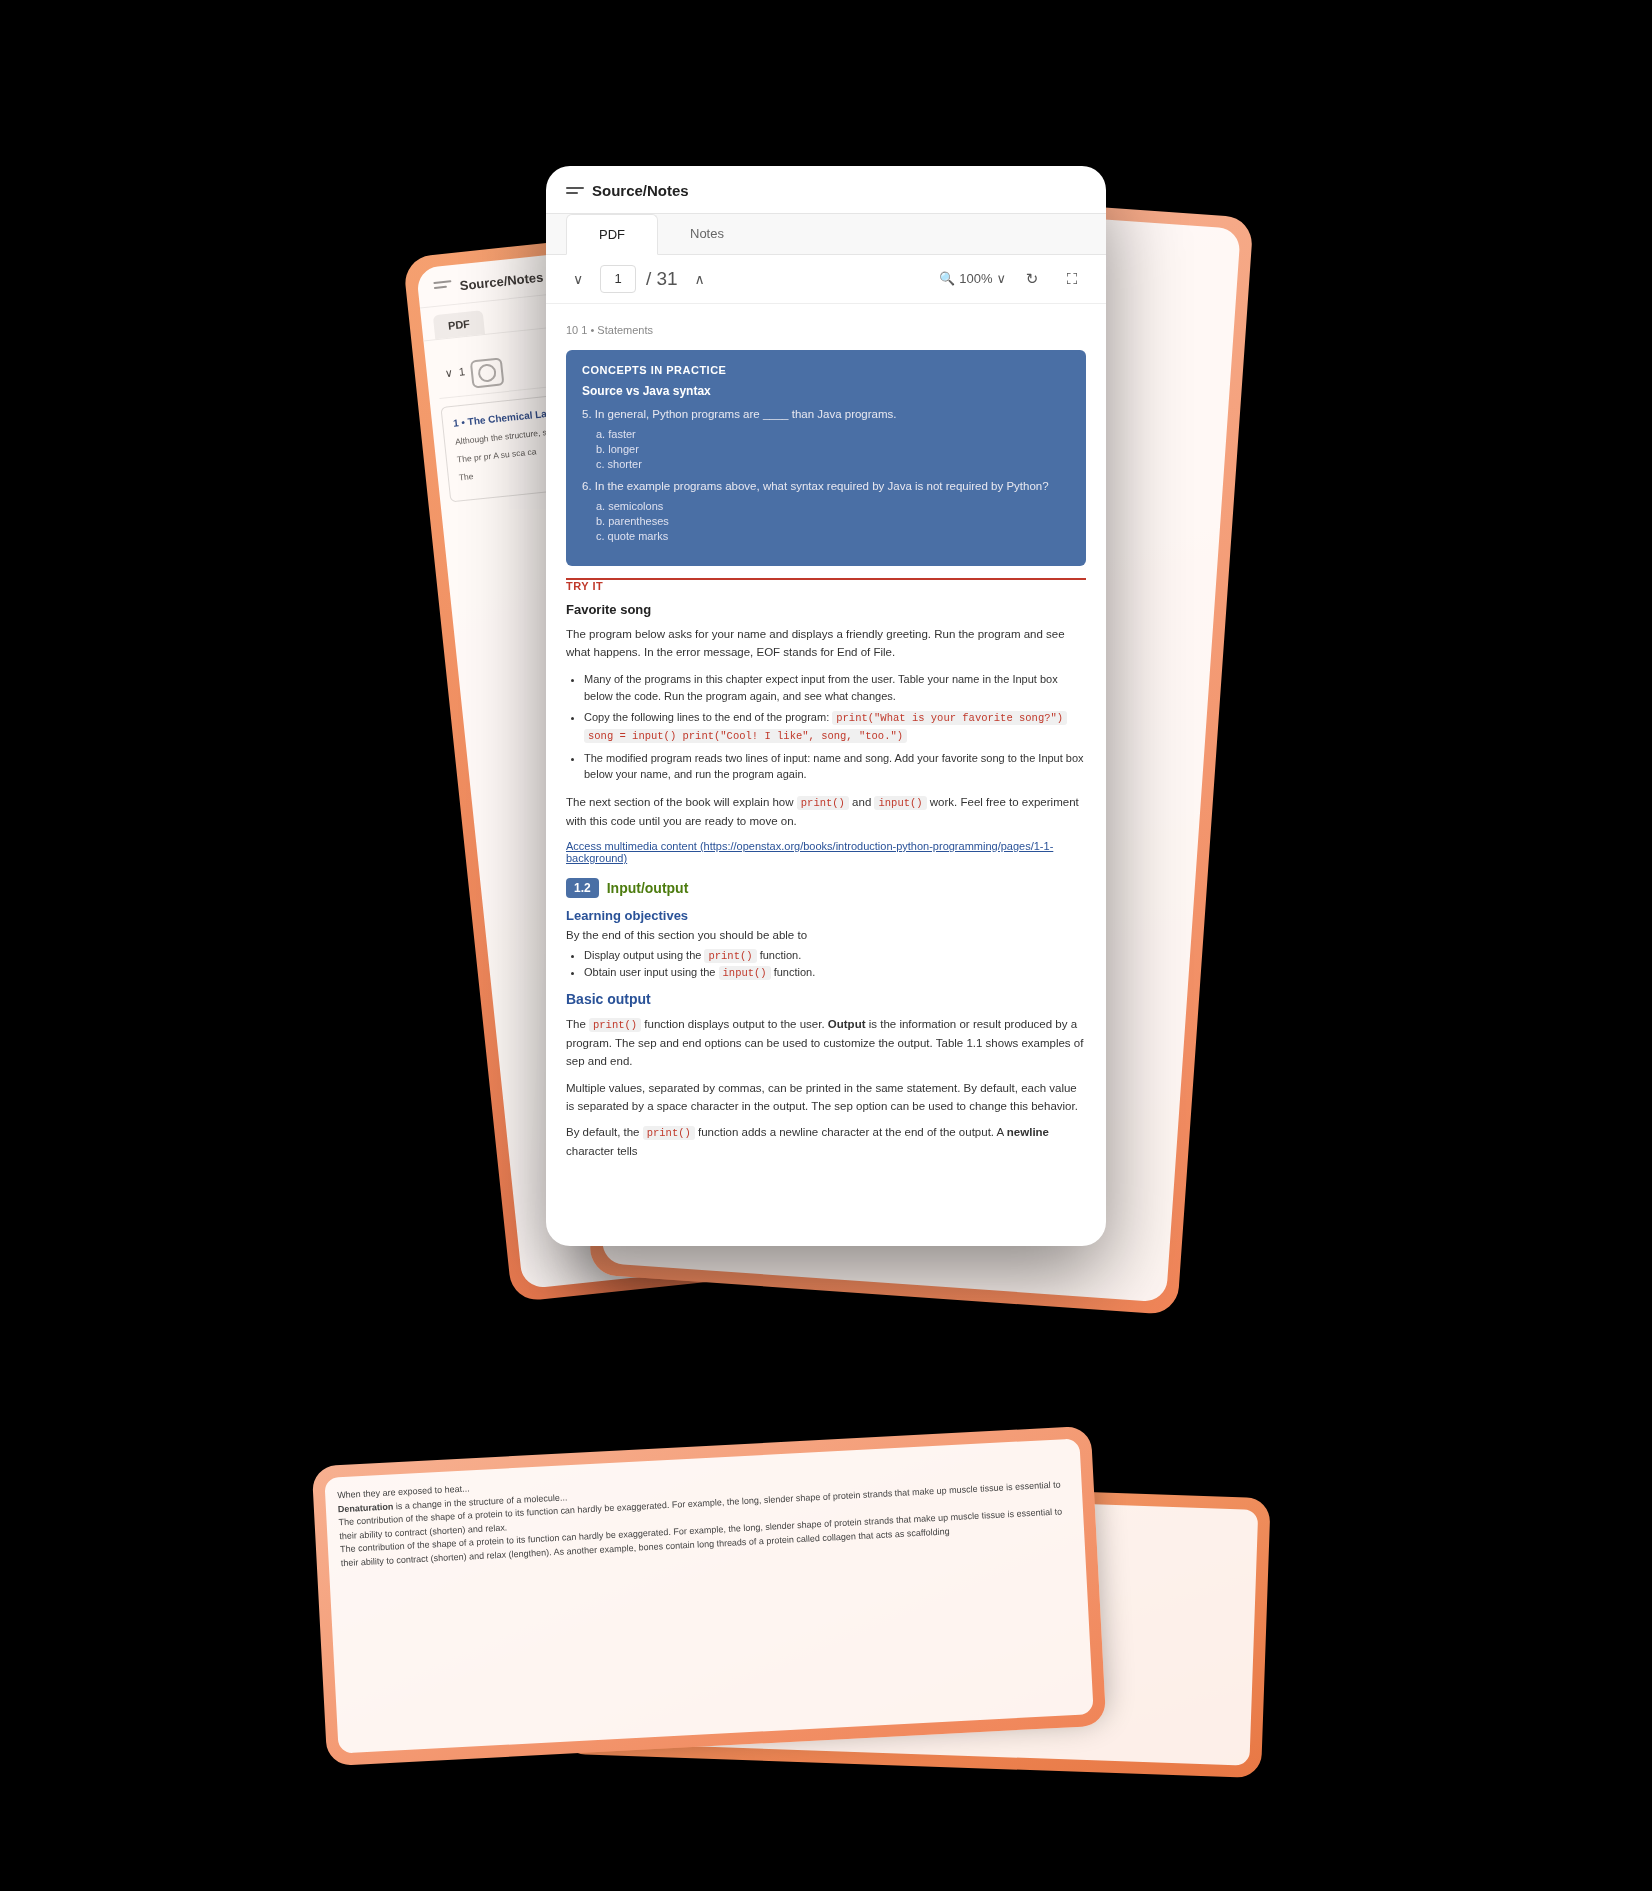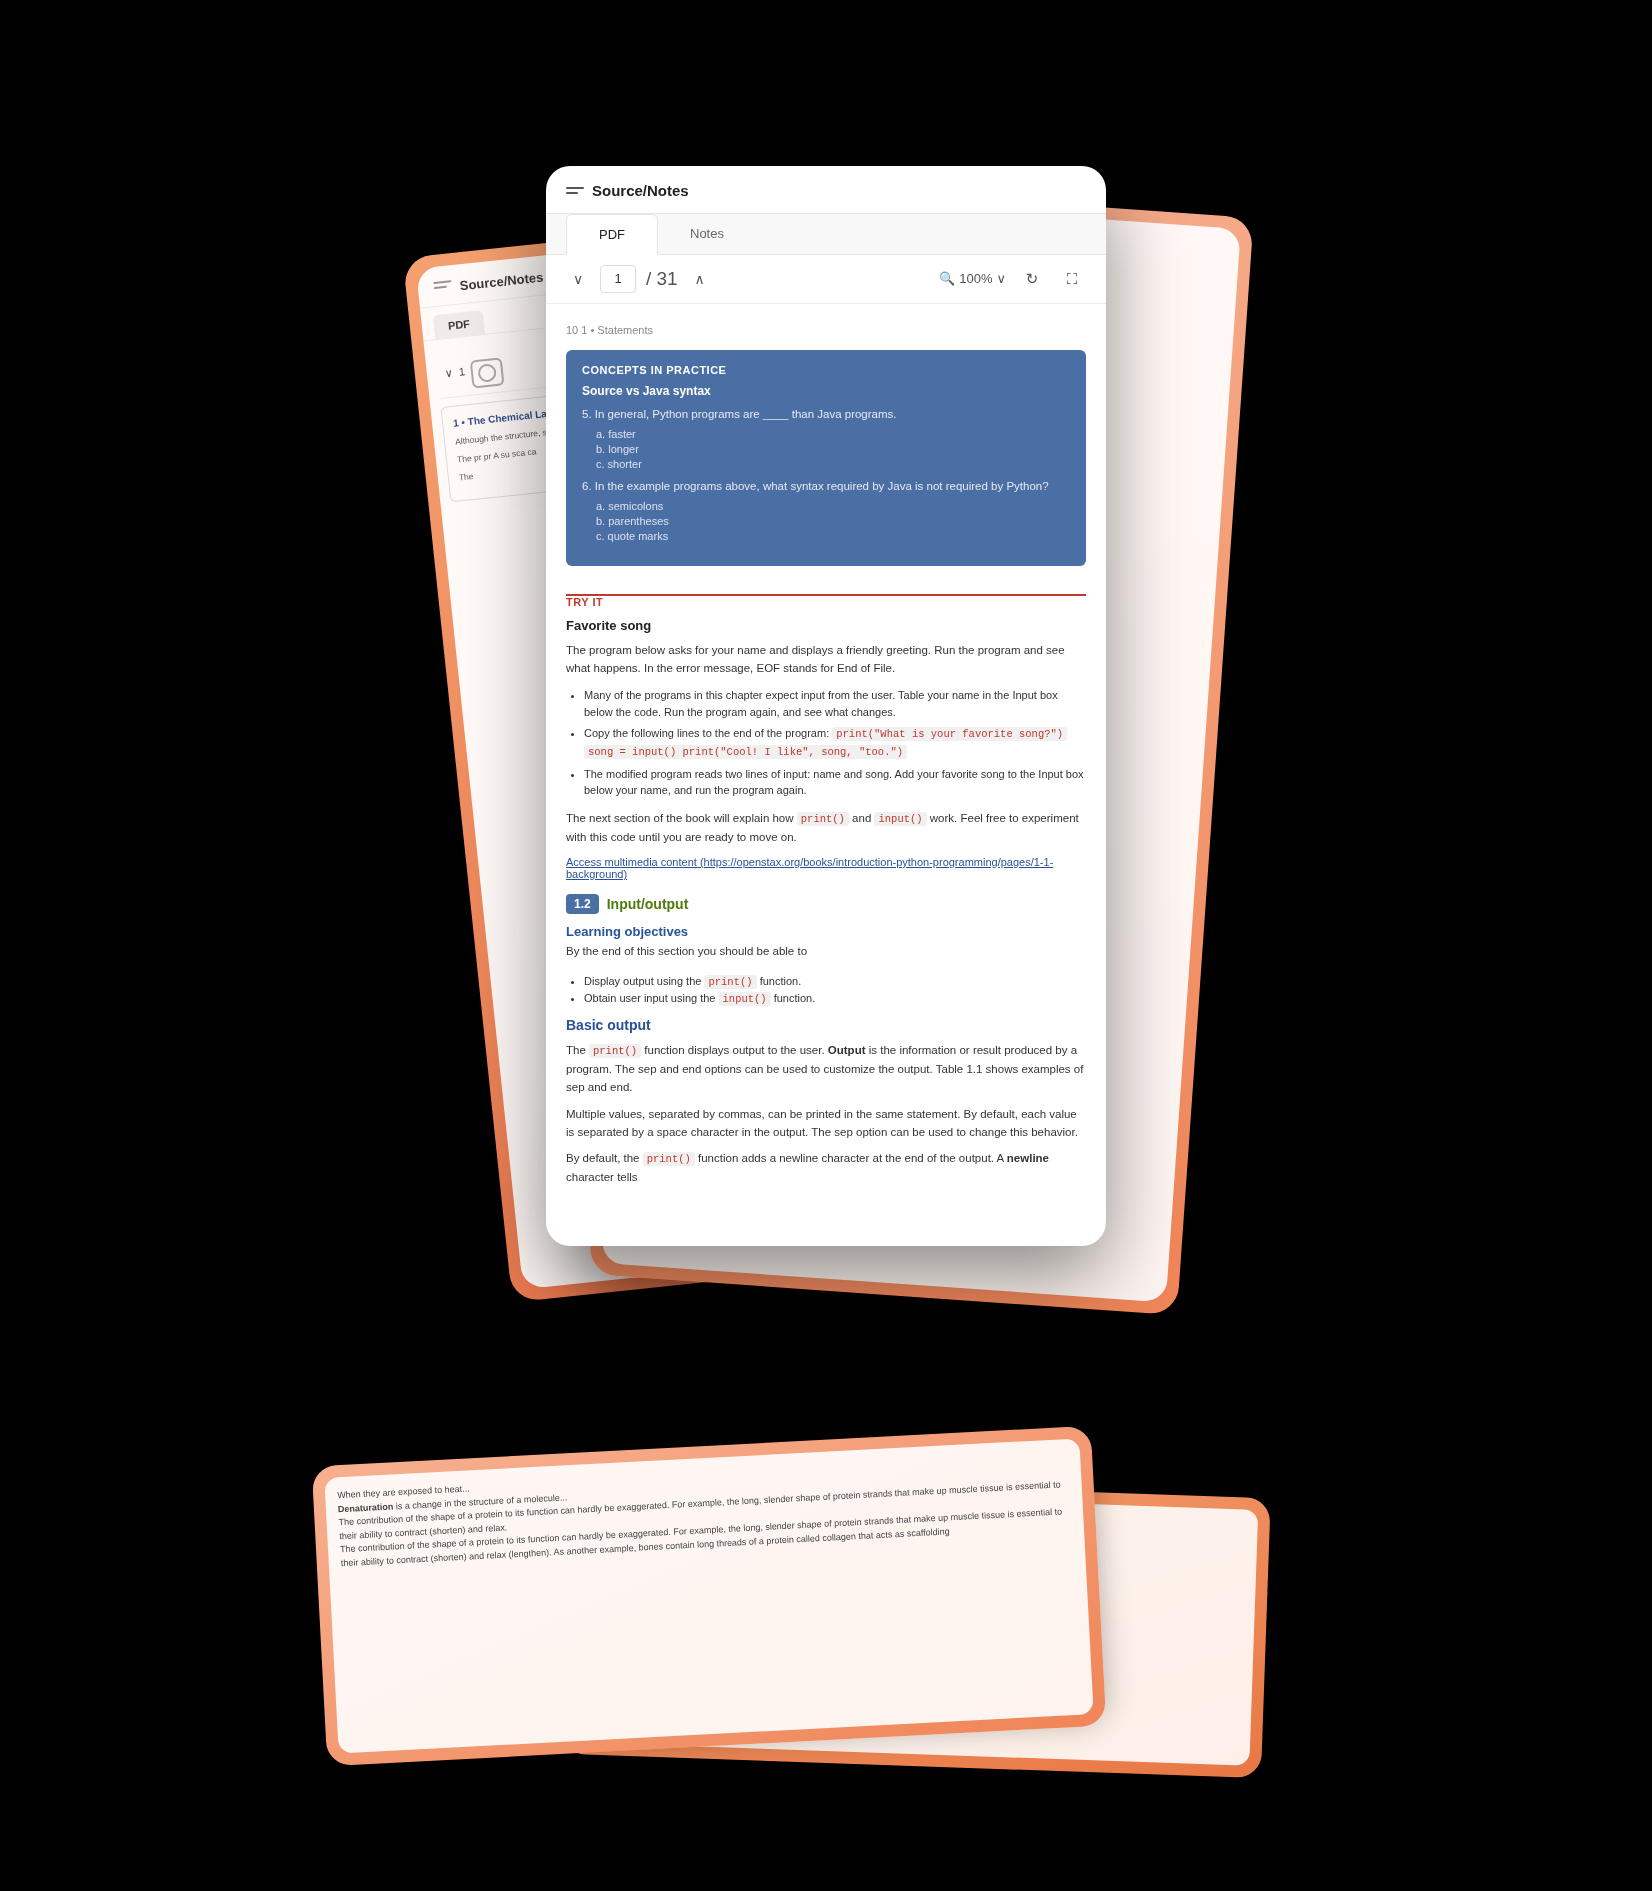--- a/index.html
+++ b/index.html
@@ -317,21 +317,21 @@
       font-size: 11px;
       color: #888;
       margin-bottom: 14px;
     }
 
     
     .concepts-box {
       background: #4a6fa5;
       border-radius: 6px;
       padding: 14px 16px;
-      margin-bottom: 28px;
+      margin-bottom: 12px;
     }
 
     .concepts-title {
       font-size: 11px;
       font-weight: 700;
       color: #fff;
       letter-spacing: 0.5px;
       text-transform: uppercase;
       margin-bottom: 8px;
     }
@@ -435,21 +435,21 @@
     .learning-obj-title {
       font-size: 13px;
       font-weight: 700;
       color: #2a5298;
       margin-bottom: 6px;
     }
 
     .learning-obj-intro {
       font-size: 11.5px;
       color: #333;
-      margin-bottom: 18px;
+      margin-bottom: 8px;
     }
 
     .learning-obj-list {
       list-style: disc;
       padding-left: 18px;
       margin-bottom: 12px;
     }
 
     .learning-obj-list li {
       font-size: 11px;

